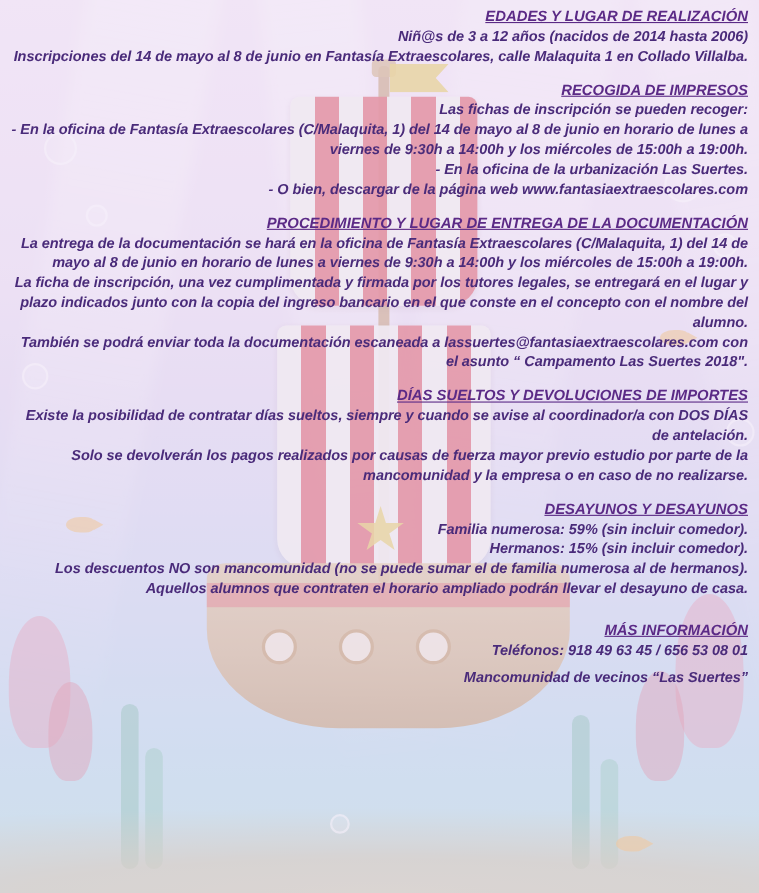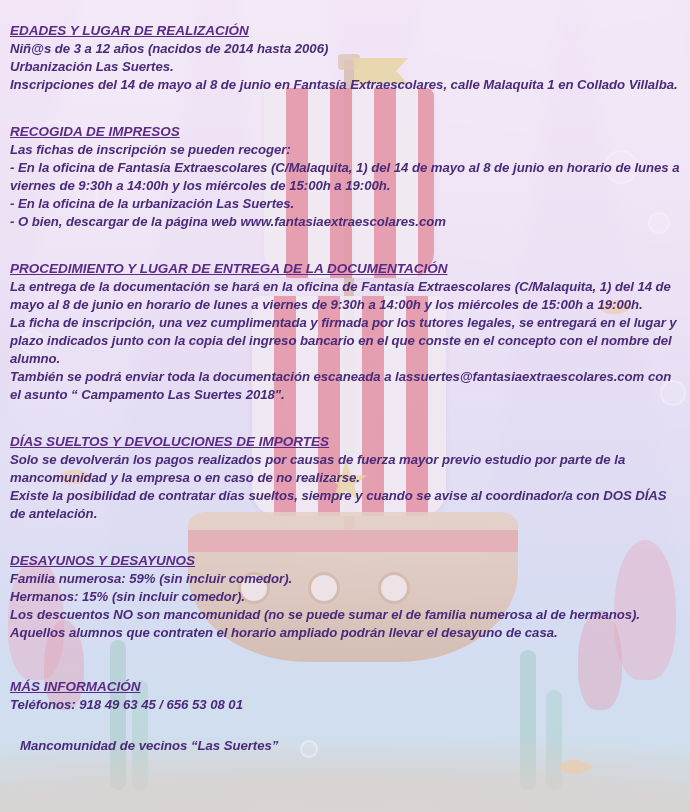--- a/index.html
+++ b/index.html
@@ -197,21 +197,21 @@
     background: rgba(238,228,245,0.55);
   }
 
   
   .content {
     position: absolute;
     inset: 0;
     padding: 6px 10px 0 10px;
     box-sizing: border-box;
   }
-  .block { margin: 16px 0 0 0; }
+  .block { margin: 0 0 0 0; text-align: right; }
   .hd {
     font-weight: bold;
     font-style: italic;
     font-size: 13.5px;
     color: #5b2a86;
     text-decoration: underline;
     line-height: 17px;
     margin: 0 0 1px 0;
   }
   .tx {
@@ -278,21 +278,20 @@
     <div class="fish" style="left:560px; top:760px;"></div>
 
     <div class="veil"></div>
   </div>
 
   <div class="content">
 
     <div class="block">
       <p class="hd">EDADES Y LUGAR DE REALIZACIÓN</p>
       <p class="tx">Niñ@s de 3 a 12 años (nacidos de 2014 hasta 2006)</p>
-      <p class="tx">Urbanización Las Suertes.</p>
       <p class="tx">Inscripciones del 14 de mayo al 8 de junio en Fantasía Extraescolares, calle Malaquita 1 en Collado Villalba.</p>
     </div>
 
     <div class="gap"></div>
 
     <div class="block">
       <p class="hd">RECOGIDA DE IMPRESOS</p>
       <p class="tx">Las fichas de inscripción se pueden recoger:</p>
       <p class="tx">- En la oficina de Fantasía Extraescolares (C/Malaquita, 1) del 14 de mayo al 8 de junio en horario de lunes a viernes de 9:30h a 14:00h y los miércoles de 15:00h a 19:00h.</p>
       <p class="tx">- En la oficina de la urbanización Las Suertes.</p>
@@ -305,22 +304,22 @@
       <p class="hd">PROCEDIMIENTO Y LUGAR DE ENTREGA DE LA DOCUMENTACIÓN</p>
       <p class="tx">La entrega de la documentación se hará en la oficina de Fantasía Extraescolares (C/Malaquita, 1) del 14 de mayo al 8 de junio en horario de lunes a viernes de 9:30h a 14:00h y los miércoles de 15:00h a 19:00h.</p>
       <p class="tx">La ficha de inscripción, una vez cumplimentada y firmada por los tutores legales, se entregará en el lugar y plazo indicados junto con la copia del ingreso bancario en el que conste en el concepto con el nombre del alumno.</p>
       <p class="tx">También se podrá enviar toda la documentación escaneada a lassuertes@fantasiaextraescolares.com con el asunto “ Campamento Las Suertes 2018".</p>
     </div>
 
     <div class="gap"></div>
 
     <div class="block">
       <p class="hd">DÍAS SUELTOS Y DEVOLUCIONES DE IMPORTES</p>
+      <p class="tx">Existe la posibilidad de contratar días sueltos, siempre y cuando se avise al coordinador/a con DOS DÍAS de antelación.</p>
       <p class="tx">Solo se devolverán los pagos realizados por causas de fuerza mayor previo estudio por parte de la mancomunidad y la empresa o en caso de no realizarse.</p>
-      <p class="tx">Existe la posibilidad de contratar días sueltos, siempre y cuando se avise al coordinador/a con DOS DÍAS de antelación.</p>
     </div>
 
     <div class="gap"></div>
 
     <div class="block">
       <p class="hd">DESAYUNOS Y DESAYUNOS</p>
       <p class="tx">Familia numerosa: 59% (sin incluir comedor).</p>
       <p class="tx">Hermanos: 15% (sin incluir comedor).</p>
       <p class="tx">Los descuentos NO son mancomunidad (no se puede sumar el de familia numerosa al de hermanos).</p>
       <p class="tx">Aquellos alumnos que contraten el horario ampliado podrán llevar el desayuno de casa.</p>

